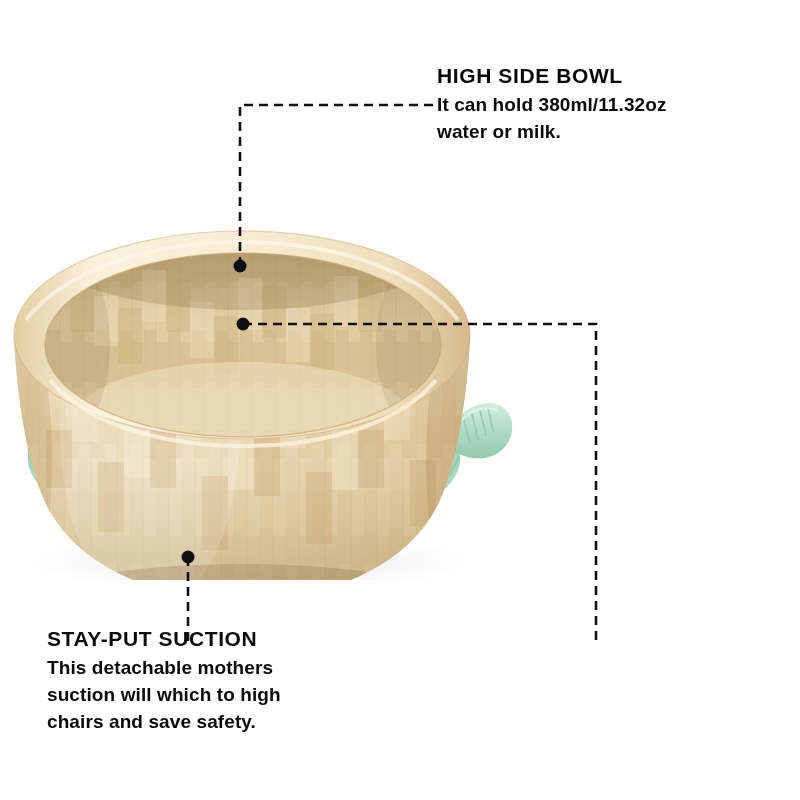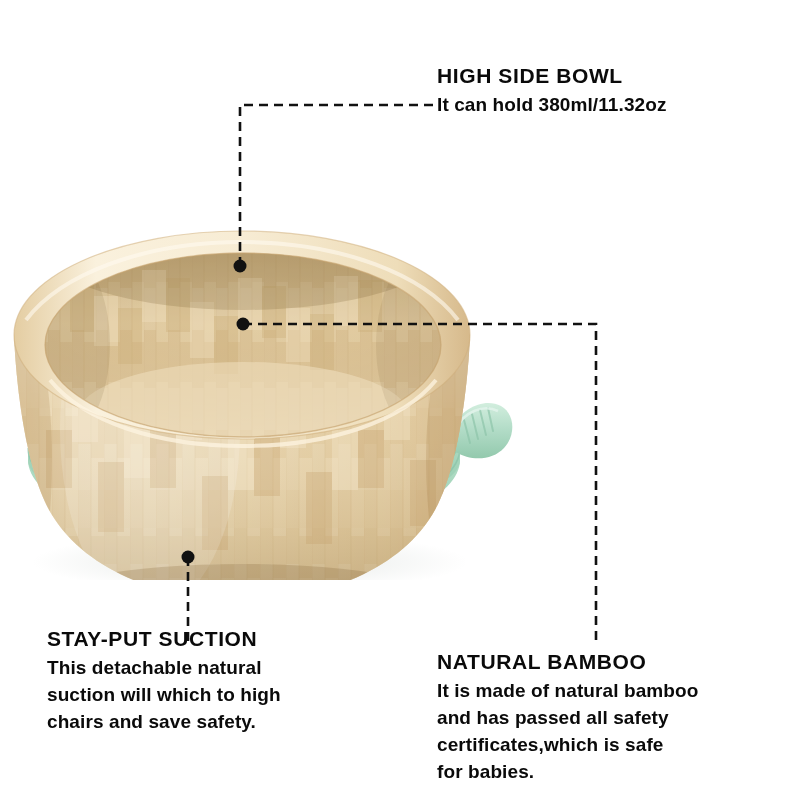--- a/index.html
+++ b/index.html
@@ -285,35 +285,27 @@
       <circle cx="240" cy="266" r="6.5"></circle>
       <circle cx="243" cy="324" r="6.5"></circle>
       <circle cx="188" cy="557" r="6.5"></circle>
     </g>
   </svg>
 
   <div class="callout" id="callout-high-side">
     <p class="callout-title">HIGH SIDE BOWL</p>
     <p class="callout-body">
       <span>It can hold 380ml/11.32oz</span>
+      <span>water or milk.</span>
     </p>
   </div>
 
   <div class="callout" id="callout-stay-put">
     <p class="callout-title">STAY-PUT SUCTION</p>
     <p class="callout-body">
-      <span>This detachable natural</span>
+      <span>This detachable mothers</span>
       <span>suction will which to high</span>
       <span>chairs and save safety.</span>
     </p>
   </div>
 
-  <div class="callout" id="callout-bamboo">
-    <p class="callout-title">NATURAL BAMBOO</p>
-    <p class="callout-body">
-      <span>It is made of natural bamboo</span>
-      <span>and has passed all safety</span>
-      <span>certificates,which is safe</span>
-      <span>for babies.</span>
-    </p>
-  </div>
 
 </div>
 
 </body></html>

